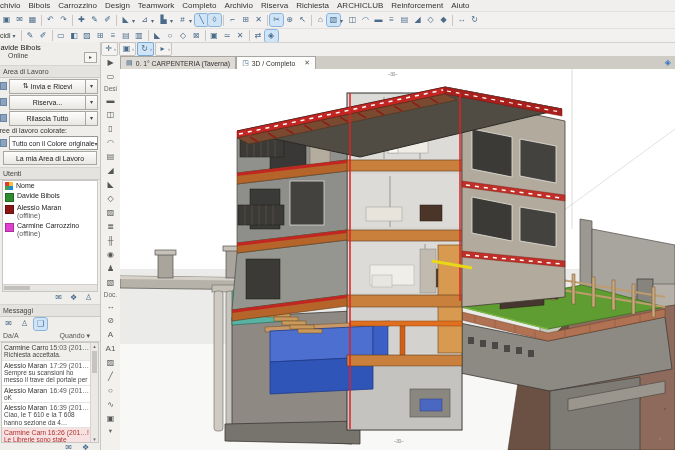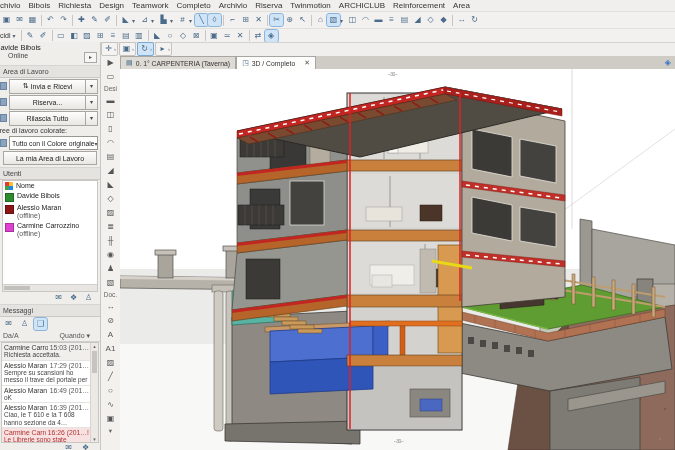--- a/index.html
+++ b/index.html
@@ -97,30 +97,30 @@
   #navtoggle{margin-left:auto;margin-right:4px;color:#3a78c2;font-size:8px;align-self:center;}
   #canvas{position:absolute;left:0;top:13px;width:555px;height:381px;background:#fff;overflow:hidden;}
   .marker{position:absolute;font-size:5px;color:#8a8a8a;letter-spacing:-0.5px;}
 </style>
 </head>
 <body>
 
 <div id="menubar">
   <span class="clip">Archivio</span>
   <span>Bibois</span>
-  <span>Richiesta</span>
+  <span>Carrozzino</span>
   <span>Design</span>
   <span>Teamwork</span>
   <span>Completo</span>
   <span>Archivio</span>
   <span>Riserva</span>
-  <span>Twinmotion</span>
+  <span>Richiesta</span>
   <span>ARCHICLUB</span>
   <span>Reinforcement</span>
-  <span>Area</span>
+  <span>Aiuto</span>
 </div>
 
 <div id="toolbar1" class="tbar">
   <span class="ic">▣</span>
   <span class="ic">✉</span>
   <span class="ic">▦</span>
   <i class="sep"></i>
   <span class="ic">↶</span>
   <span class="ic">↷</span>
   <i class="sep"></i>

